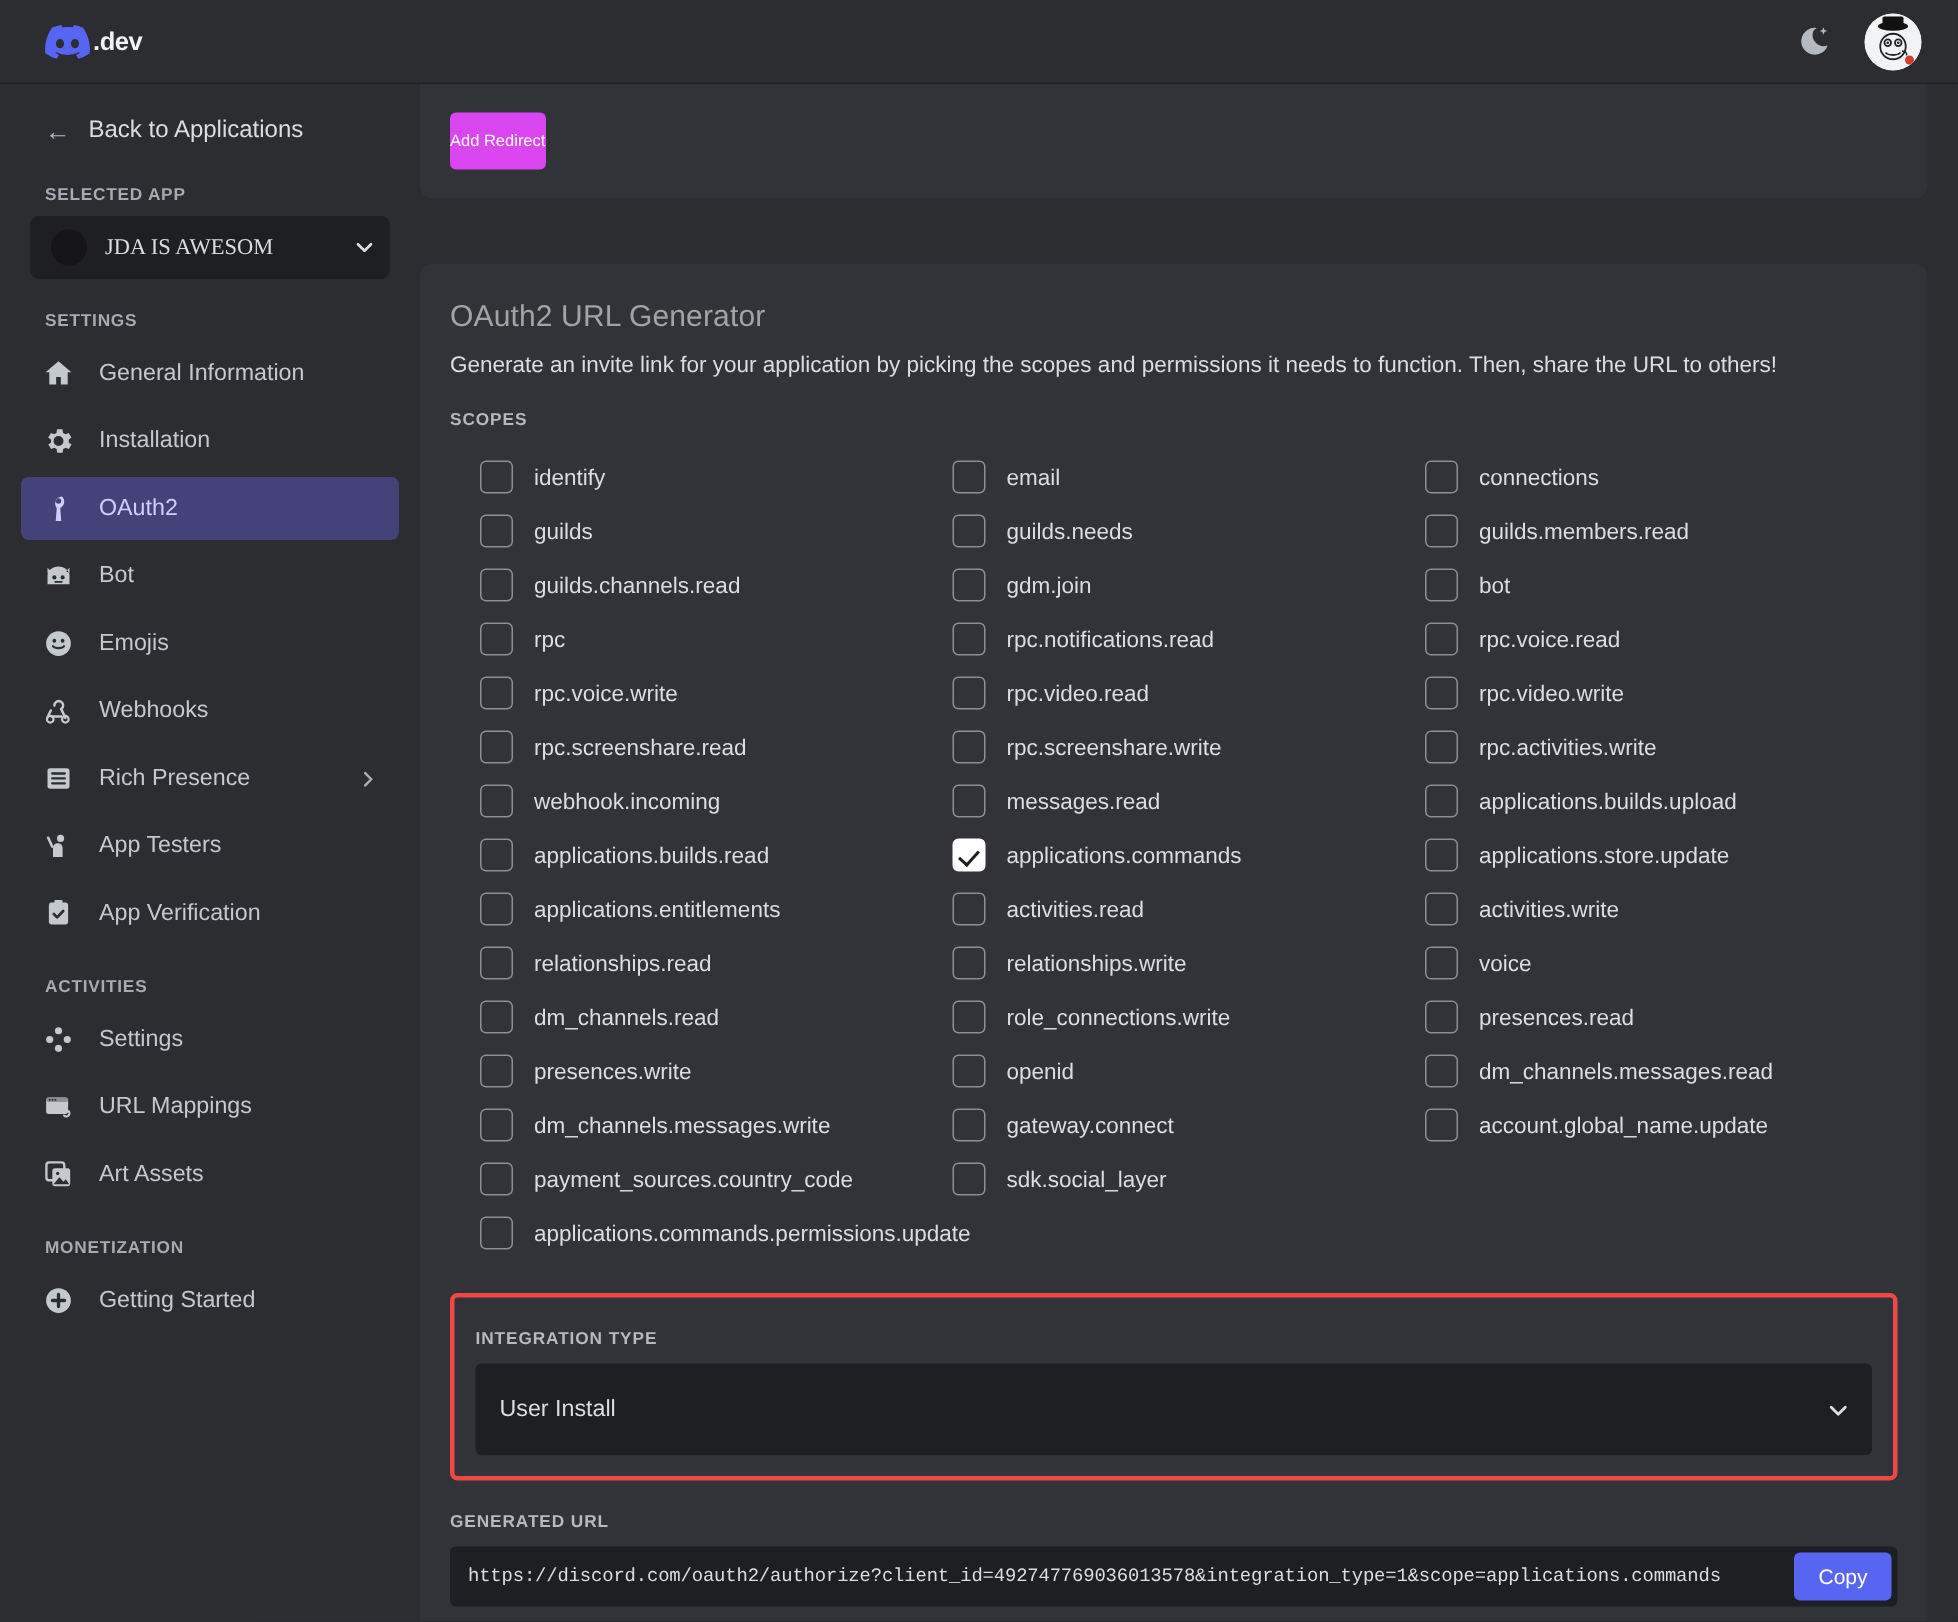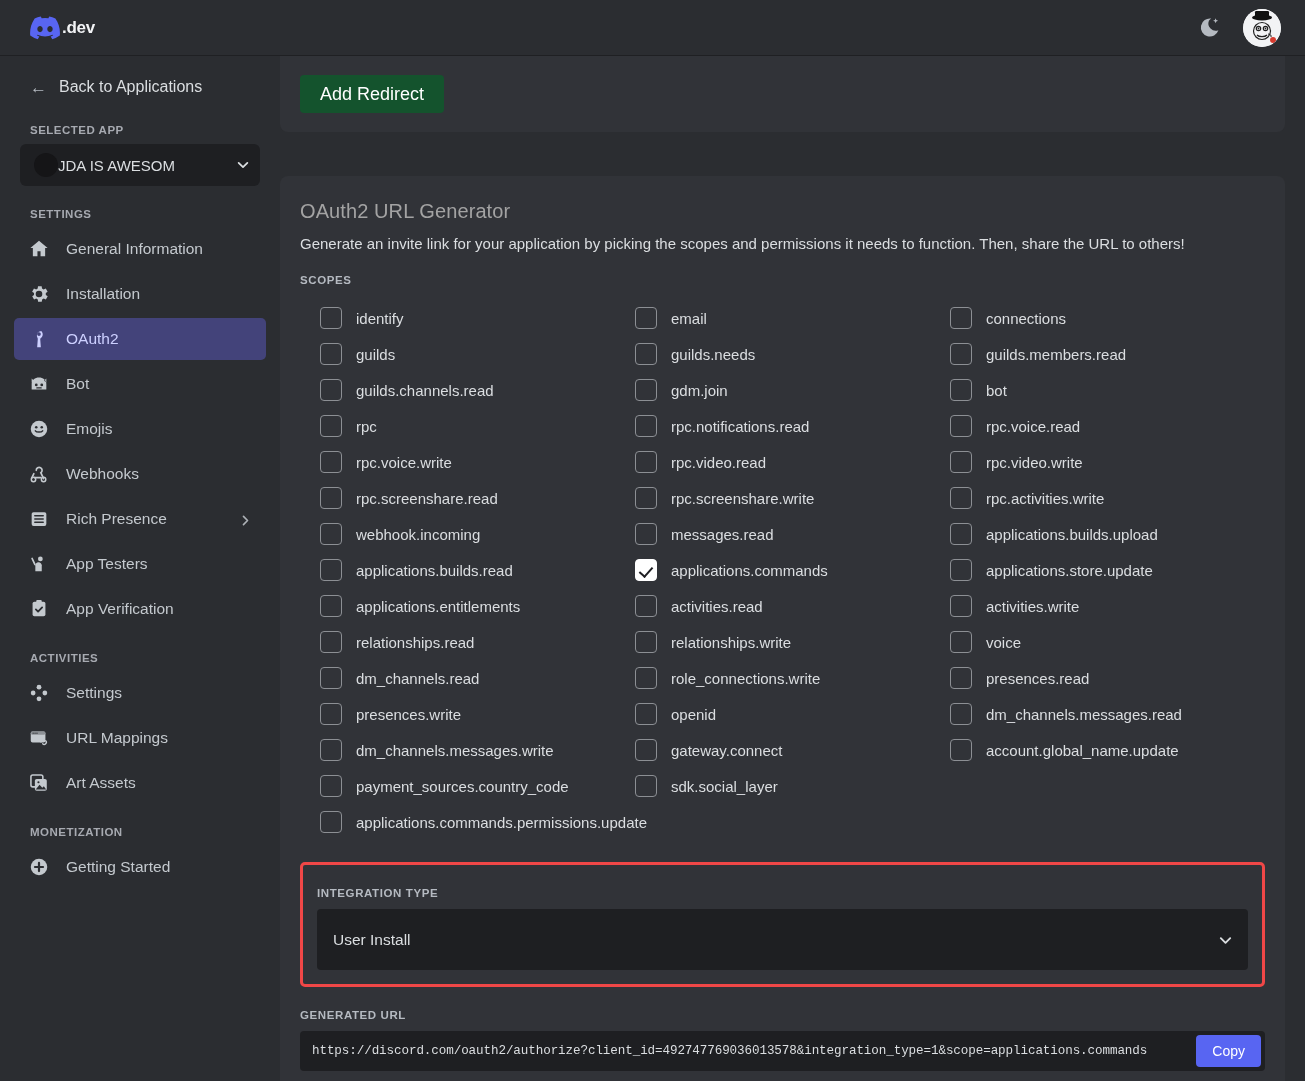--- a/index.html
+++ b/index.html
@@ -52,23 +52,24 @@
   }
   .back-arrow { font-size: 17px; line-height: 1; color: #b5bac1; }
   .section-label {
     color: #a7aab1; font-size: 11.5px; font-weight: bold;
     letter-spacing: 0.5px; text-transform: uppercase;
     padding: 0 30px; margin: 22px 0 8px 0;
   }
   .app-select {
     margin: 0 20px; height: 42px;
     background: #1e1f22; border-radius: 6px;
-    display: flex; align-items: center; 
+    display: flex; align-items: center; gap: 12px;
     padding: 0 10px 0 14px; cursor: pointer;
     overflow: hidden;
+    font-family: Liberation Serif, serif;
   }
   .app-avatar {
     width: 24px; height: 24px; border-radius: 50%;
     background: #151517; flex: 0 0 auto;
   }
   .app-name {
     color: #dbdee1; font-size: 15px; white-space: nowrap;
     overflow: hidden; flex: 1 1 auto;
   }
   .chev { width: 14px; height: 14px; flex: 0 0 auto; }
@@ -95,24 +96,24 @@
     border-radius: 8px;
     margin-left: 0;
   }
   .panel-redirect {
     height: 76px; display: flex; align-items: center;
     padding: 0 20px;
     border-radius: 0 0 8px 8px;
     margin-bottom: 44px;
   }
   .btn-primary {
-    background: #14532d; color: #ffffff;
+    background: #d946ef; color: #ffffff;
     border: none; border-radius: 4px;
-    padding: 0 20px; height: 38px;
-    font-family: inherit; font-size: 18px; font-weight: 500;
+    padding: 0 0; height: 38px;
+    font-family: inherit; font-size: 11px; font-weight: 500;
     cursor: pointer;
   }
   .panel-gen { padding: 24px 20px 26px 20px; }
   .gen-title { color: #a3a3a3; font-size: 20px; font-weight: 400; letter-spacing: .1px; }
   .gen-sub { color: #dbdee1; font-size: 15px; margin-top: 12px; }
   .field-label {
     color: #b5bac1; font-size: 11.5px; font-weight: bold;
     letter-spacing: .6px; text-transform: uppercase;
     margin: 22px 0 0 0;
   }

